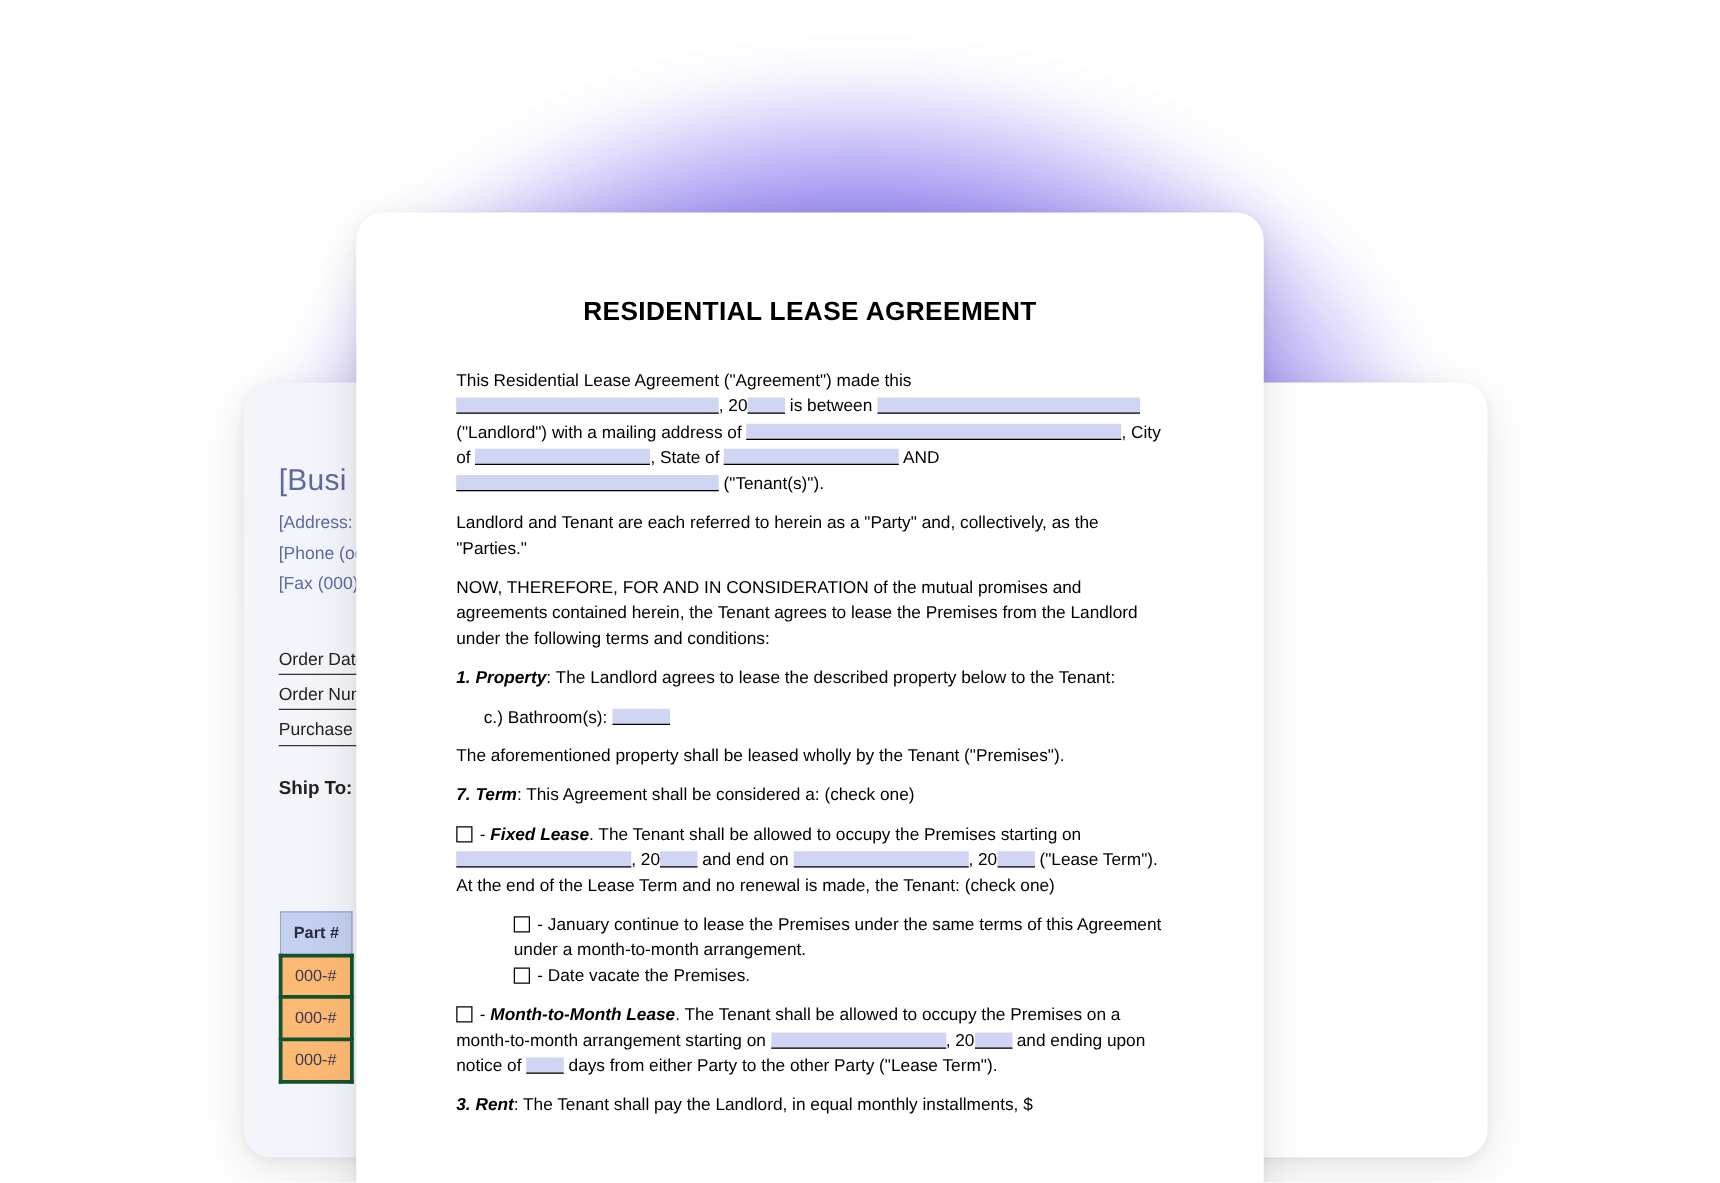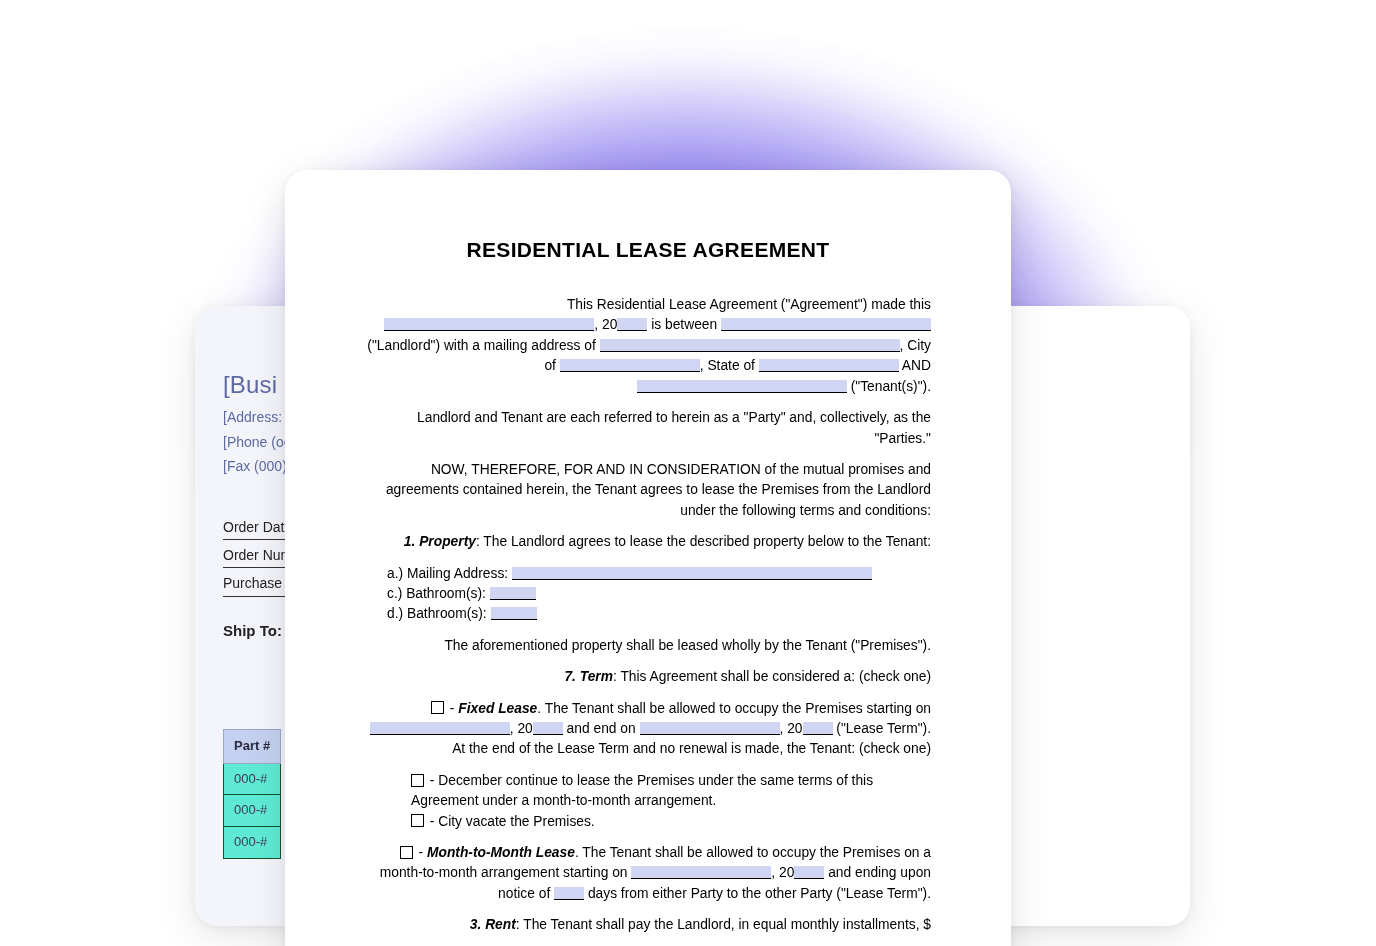--- a/index.html
+++ b/index.html
@@ -12,26 +12,26 @@
         filter:blur(28px);}
   .card{position:absolute;background:#fff;border-radius:22px;box-shadow:0 10px 40px rgba(0,0,0,0.10),0 2px 8px rgba(0,0,0,0.06);}
   .card-left{left:195px;top:306px;width:400px;height:620px;background:#f4f5fb;padding:60px 28px 0 28px;box-sizing:border-box;font-size:15px;color:#4a4a5a;line-height:1.6;}
   .card-left .biz{font-size:24px;color:#5d6aa0;letter-spacing:0.2px;}
   .card-left .line{margin-top:2px;font-size:14px;color:#5d6aa0;}
   .card-left .sec{margin-top:38px;font-size:14px;color:#222;}
   .card-left .u{display:inline-block;border-bottom:1px solid #333;padding-bottom:1px;margin-bottom:4px;}
   .card-left .ship{margin-top:18px;font-weight:bold;color:#222;}
   .tbl{margin-top:86px;border-collapse:collapse;font-size:13px;}
   .tbl th{background:#c3d0ef;text-align:left;padding:6px 10px;border:1px solid #9aa8cc;color:#2a2a40;font-weight:bold;}
-  .tbl td{background:#5eead4;padding:5px 10px;border:1px solid #14532d;color:#3a3a55;}
+  .tbl td{background:#fdba74;padding:5px 10px;border:3px solid #14532d;color:#3a3a55;}
   .card-right{left:860px;top:306px;width:330px;height:620px;padding:50px 18px 0 18px;box-sizing:border-box;font-size:12.5px;color:#222;line-height:1.55;}
   .card-right p{margin:10px 0 14px;}
   .card-main{left:285px;top:170px;width:726px;height:872px;padding:64px 80px 0 80px;box-sizing:border-box;font-size:13.8px;color:#000;line-height:1.48;}
   .card-main h1{text-align:center;font-size:21px;letter-spacing:0.3px;margin:0 0 30px;font-weight:bold;}
-  .card-main p{margin:11px 0;text-align:right;}
+  .card-main p{margin:11px 0;}
   .blank{display:inline-block;background:#cfd5f2;border-bottom:1px solid #000;height:12px;vertical-align:baseline;position:relative;top:2px;}
   .bshort{width:46px;}
   .bmed{width:140px;}
   .blong{width:210px;}
   .bxlong{width:300px;}
   .btiny{width:30px;}
   .chk{display:inline-block;width:11px;height:11px;border:1px solid #000;vertical-align:middle;margin:0 2px 2px 0;}
   .indent{margin-left:22px;}
   .indent2{margin-left:46px;}
   .b{font-weight:bold;font-style:italic;}
@@ -101,35 +101,33 @@
     <p>
       <span>This Residential Lease Agreement ("Agreement") made this </span><span class="blank blong"></span><span>, 20</span><span class="blank btiny"></span><span> is between </span><span class="blank blong"></span><span> ("Landlord") with a mailing address of </span><span class="blank bxlong"></span><span>, City of </span><span class="blank bmed"></span><span>, State of </span><span class="blank bmed"></span><span> AND </span><span class="blank blong"></span><span> ("Tenant(s)").</span>
     </p>
 
     <p>Landlord and Tenant are each referred to herein as a "Party" and, collectively, as the "Parties."</p>
     <p>NOW, THEREFORE, FOR AND IN CONSIDERATION of the mutual promises and agreements contained herein, the Tenant agrees to lease the Premises from the Landlord under the following terms and conditions:</p>
 
     <p><span class="b">1. Property</span><span>: The Landlord agrees to lease the described property below to the Tenant:</span></p>
 
     <div class="indent">
-      <div><span>a.)  Mailing Address: </span><span class="blank" style="width:360px"></span></div>
       <div><span>c.)  Bathroom(s): </span><span class="blank bshort"></span></div>
-      <div><span>d.)  Bathroom(s): </span><span class="blank bshort"></span></div>
     </div>
 
     <p>The aforementioned property shall be leased wholly by the Tenant ("Premises").</p>
 
     <p><span class="b">7. Term</span><span>: This Agreement shall be considered a: (check one)</span></p>
 
     <p>
       <span class="chk"></span> - <span class="ub">Fixed Lease</span><span>. The Tenant shall be allowed to occupy the Premises starting on </span><span class="blank bmed"></span><span>, 20</span><span class="blank btiny"></span><span> and end on </span><span class="blank bmed"></span><span>, 20</span><span class="blank btiny"></span><span> ("Lease Term"). At the end of the Lease Term and no renewal is made, the Tenant: (check one)</span>
     </p>
     <div class="indent2">
-      <div><span class="chk"></span><span> - December continue to lease the Premises under the same terms of this Agreement under a month-to-month arrangement.</span></div>
-      <div><span class="chk"></span><span> - City vacate the Premises.</span></div>
+      <div><span class="chk"></span><span> - January continue to lease the Premises under the same terms of this Agreement under a month-to-month arrangement.</span></div>
+      <div><span class="chk"></span><span> - Date vacate the Premises.</span></div>
     </div>
 
     <p>
       <span class="chk"></span> - <span class="ub">Month-to-Month Lease</span><span>. The Tenant shall be allowed to occupy the Premises on a month-to-month arrangement starting on </span><span class="blank bmed"></span><span>, 20</span><span class="blank btiny"></span><span> and ending upon notice of </span><span class="blank btiny"></span><span> days from either Party to the other Party ("Lease Term").</span>
     </p>
 
     <p>
       <span class="b">3. Rent</span><span>: The Tenant shall pay the Landlord, in equal monthly installments, $</span>
     </p>
 

